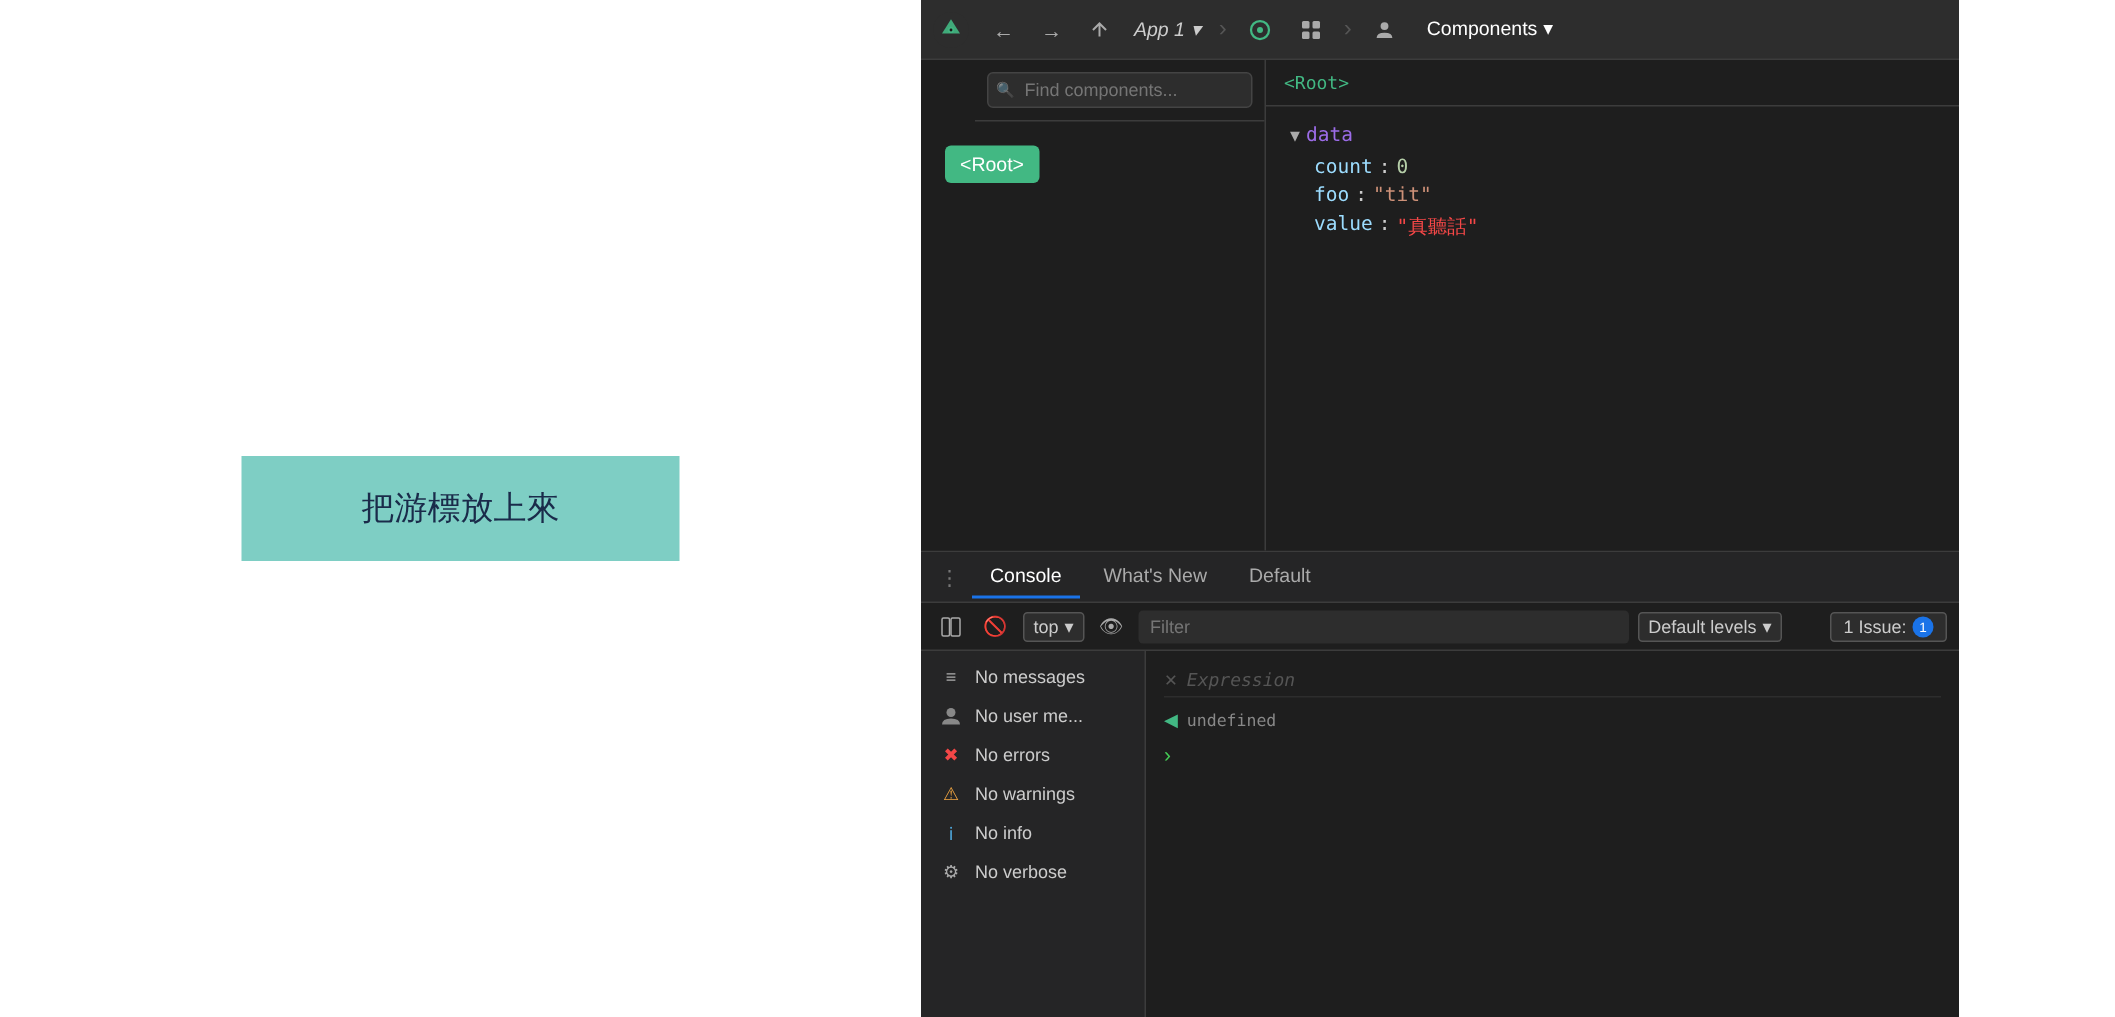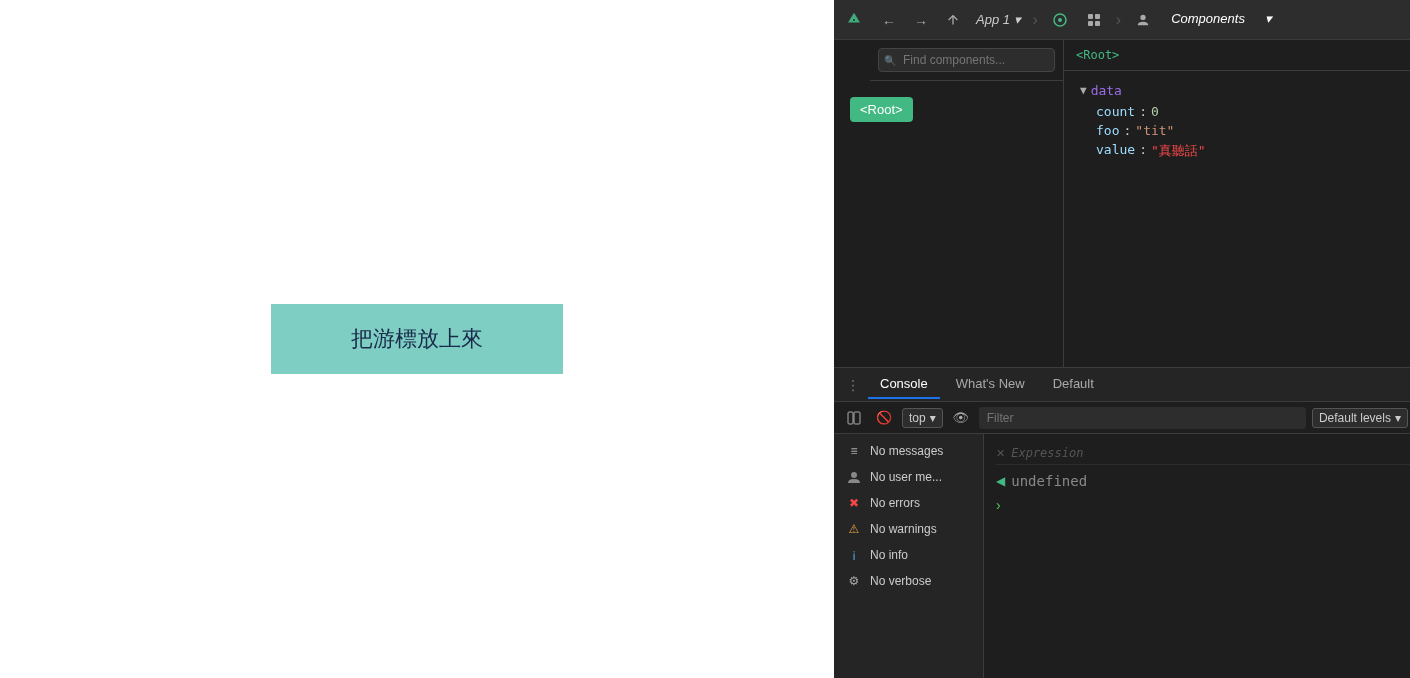--- a/index.html
+++ b/index.html
@@ -1,20 +1,20 @@
 <!DOCTYPE html>
 <html><head>
   <meta charset="utf-8">
   <style>
     * { margin: 0; padding: 0; box-sizing: border-box; }
     body { width: 1410px; height: 678px; overflow: hidden; display: flex; font-family: -apple-system, BlinkMacSystemFont, 'Segoe UI', sans-serif; }
 
     
     #app-preview {
-      width: 834px;
+      width: 614px;
       height: 678px;
       background: #fff;
       display: flex;
       align-items: center;
       justify-content: center;
       flex-shrink: 0;
     }
 
     .preview-button {
       background: #7ecec4;
@@ -95,24 +95,23 @@
       font-size: 14px;
       border-radius: 3px;
     }
     .toolbar-icon-btn.active { color: #42b883; }
 
     .components-tab {
       color: #ccc;
       font-size: 13px;
       display: flex;
       align-items: flex-start;
-      gap: 20px;
+      gap: 4px;
       padding: 0 8px;
       border-bottom: 2px solid transparent;
-      font-style: italic;
     }
     .components-tab.active {
       color: #fff;
     }
 
     
     #components-panel {
       display: flex;
       flex: 1;
       height: 318px;
@@ -451,21 +450,21 @@
       padding: 4px 0;
     }
 
     .result-arrow {
       color: #42b883;
       font-size: 12px;
     }
 
     .result-value {
       color: #888;
-      font-size: 14px;
+      font-size: 11px;
       font-family: monospace;
     }
 
     .console-prompt {
       display: flex;
       align-items: center;
       padding: 4px 0;
     }
 
     .prompt-arrow {

